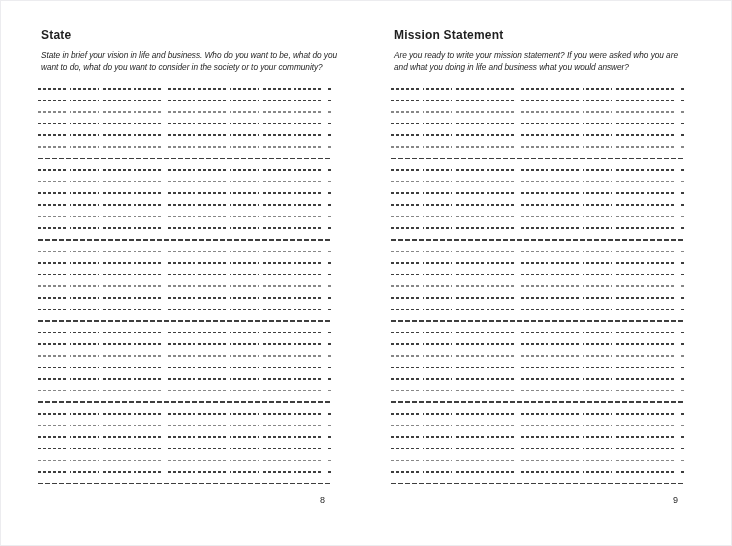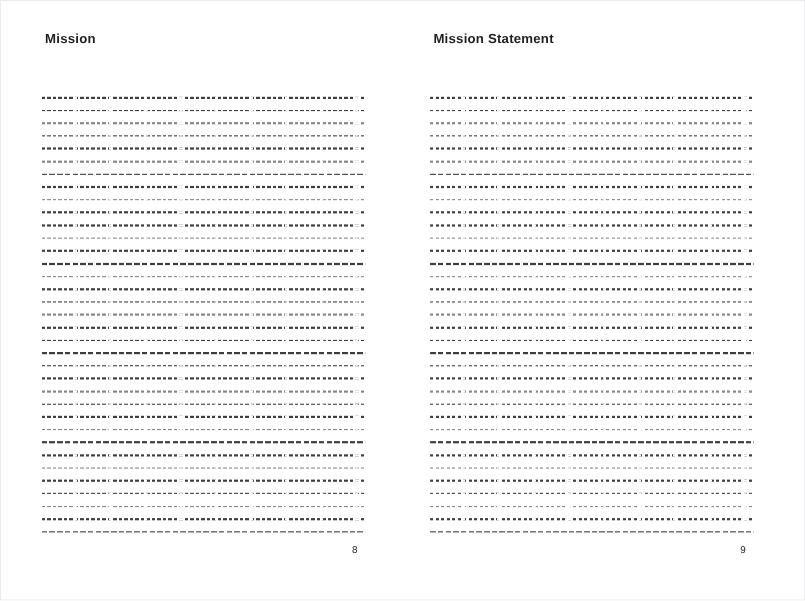--- a/index.html
+++ b/index.html
@@ -73,21 +73,22 @@
     font-size: 9px;
     color: var(--text);
   }
 </style>
 </head>
 <body>
 
 <div class="spread">
 
   <section class="page page-left">
-    <h2 class="page-title">Mission</h2>
+    <h2 class="page-title">State</h2>
+    <p class="instructions">State in brief your vision in life and business. Who do you want to be, what do you want to do, what do you want to consider in the society or to your community?</p>
     <div class="writing-lines">
         <div class="writing-line"></div>
         <div class="writing-line"></div>
         <div class="writing-line"></div>
         <div class="writing-line"></div>
         <div class="writing-line"></div>
         <div class="writing-line"></div>
         <div class="writing-line"></div>
         <div class="writing-line"></div>
         <div class="writing-line"></div>
@@ -116,20 +117,21 @@
         <div class="writing-line"></div>
         <div class="writing-line"></div>
         <div class="writing-line"></div>
         <div class="writing-line"></div>
       </div>
     <div class="page-number">8</div>
   </section>
 
   <section class="page page-right">
     <h2 class="page-title">Mission Statement</h2>
+    <p class="instructions">Are you ready to write your mission statement? If you were asked who you are and what you doing in life and business what you would answer?</p>
     <div class="writing-lines">
         <div class="writing-line"></div>
         <div class="writing-line"></div>
         <div class="writing-line"></div>
         <div class="writing-line"></div>
         <div class="writing-line"></div>
         <div class="writing-line"></div>
         <div class="writing-line"></div>
         <div class="writing-line"></div>
         <div class="writing-line"></div>

